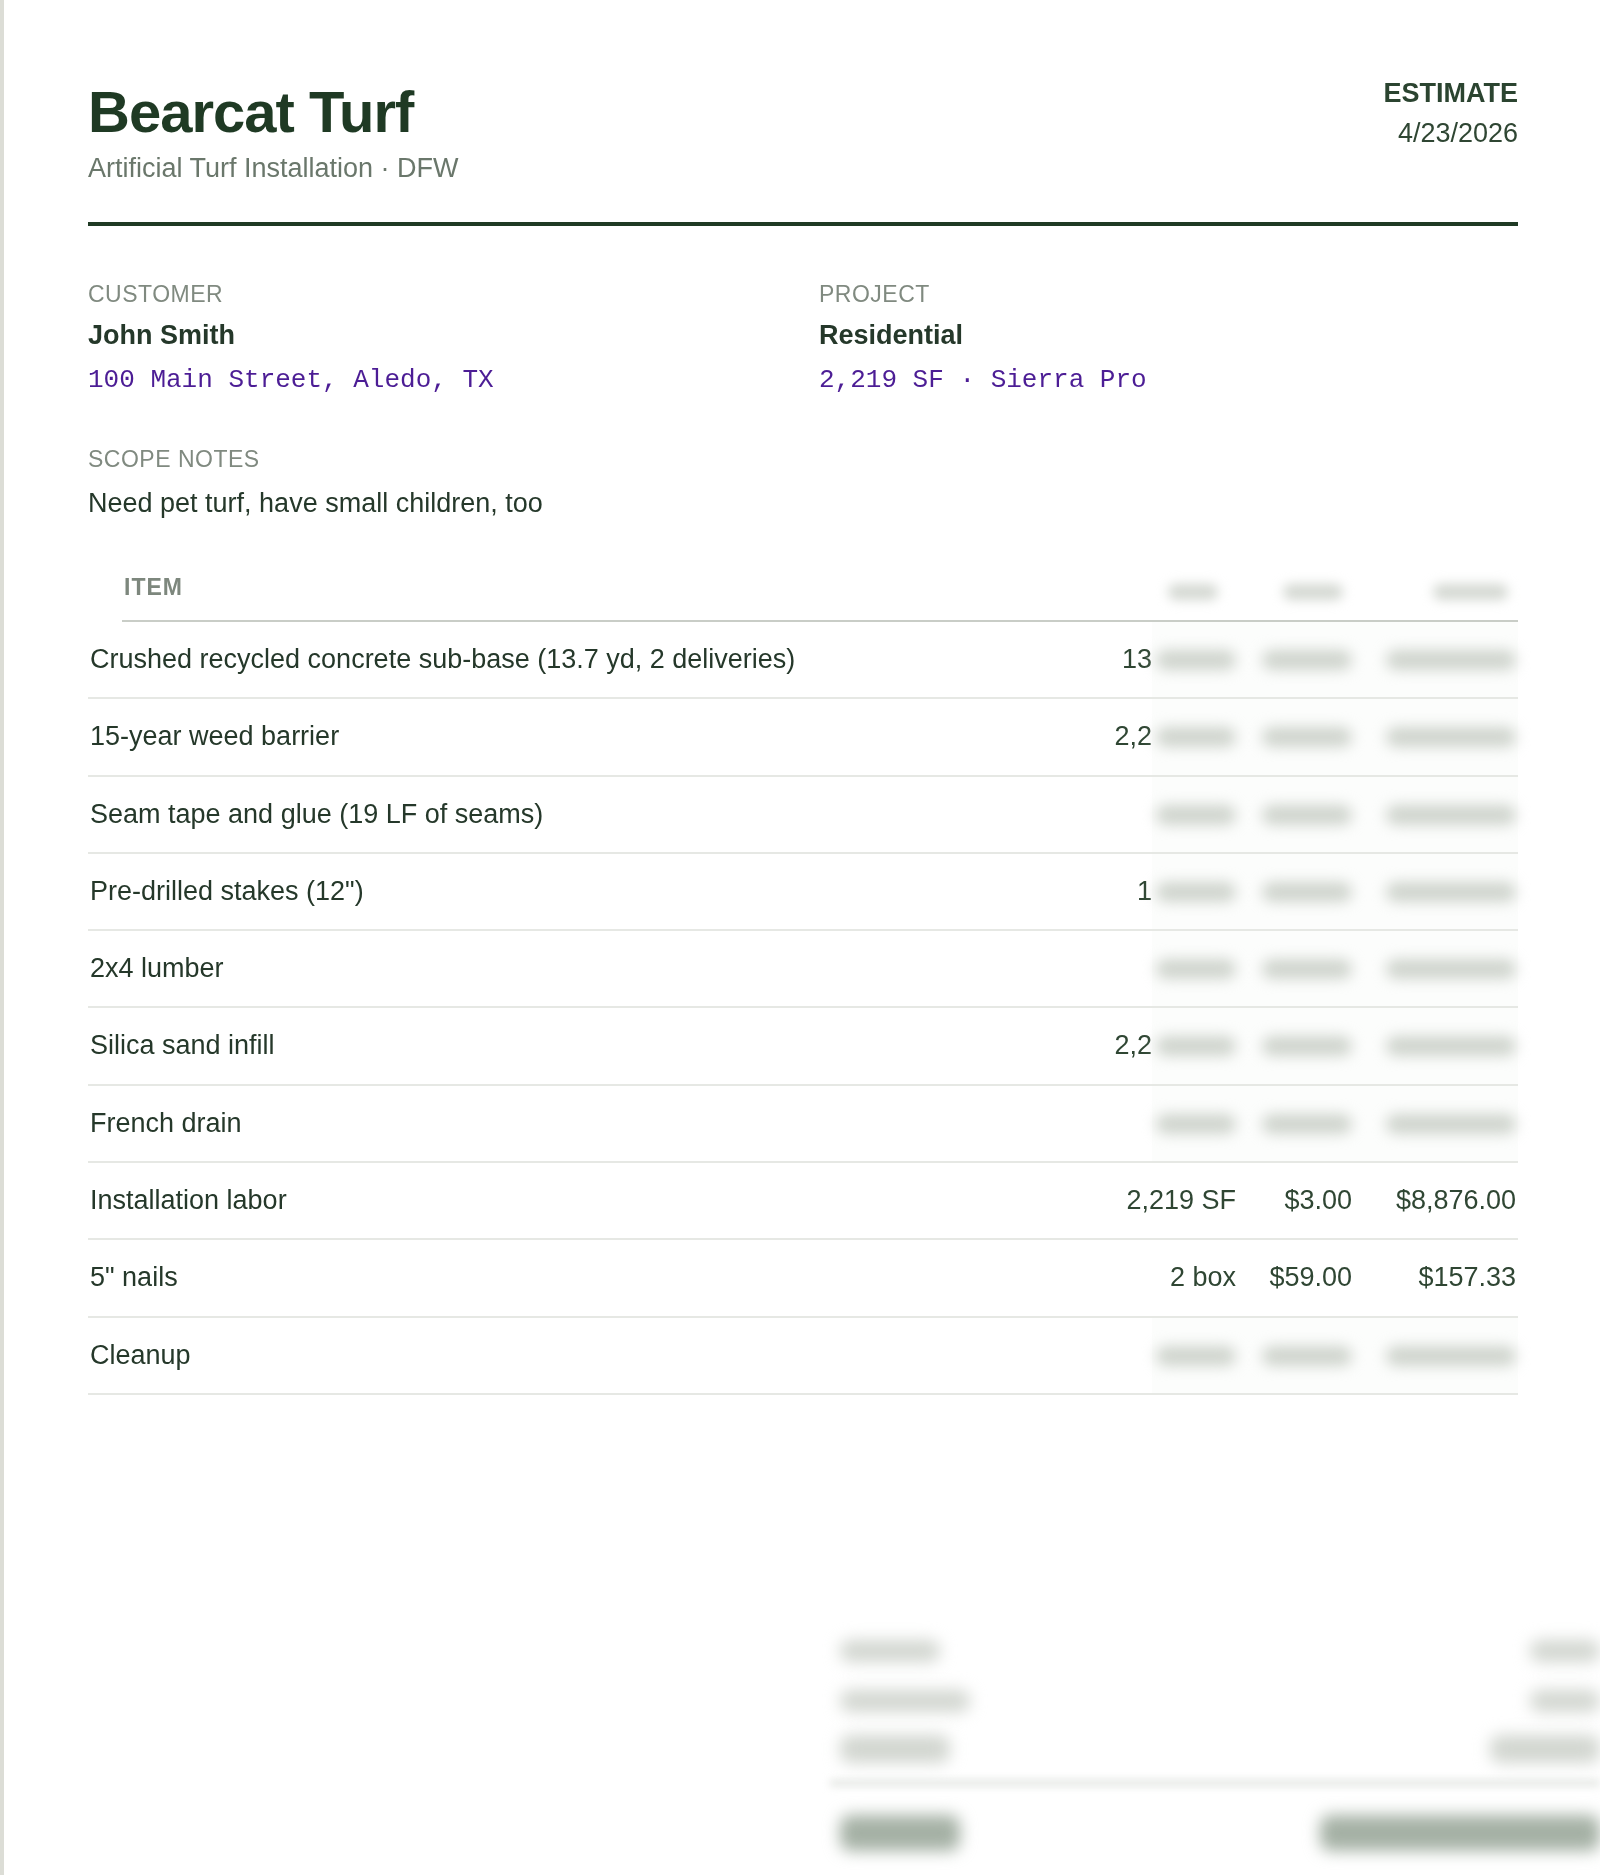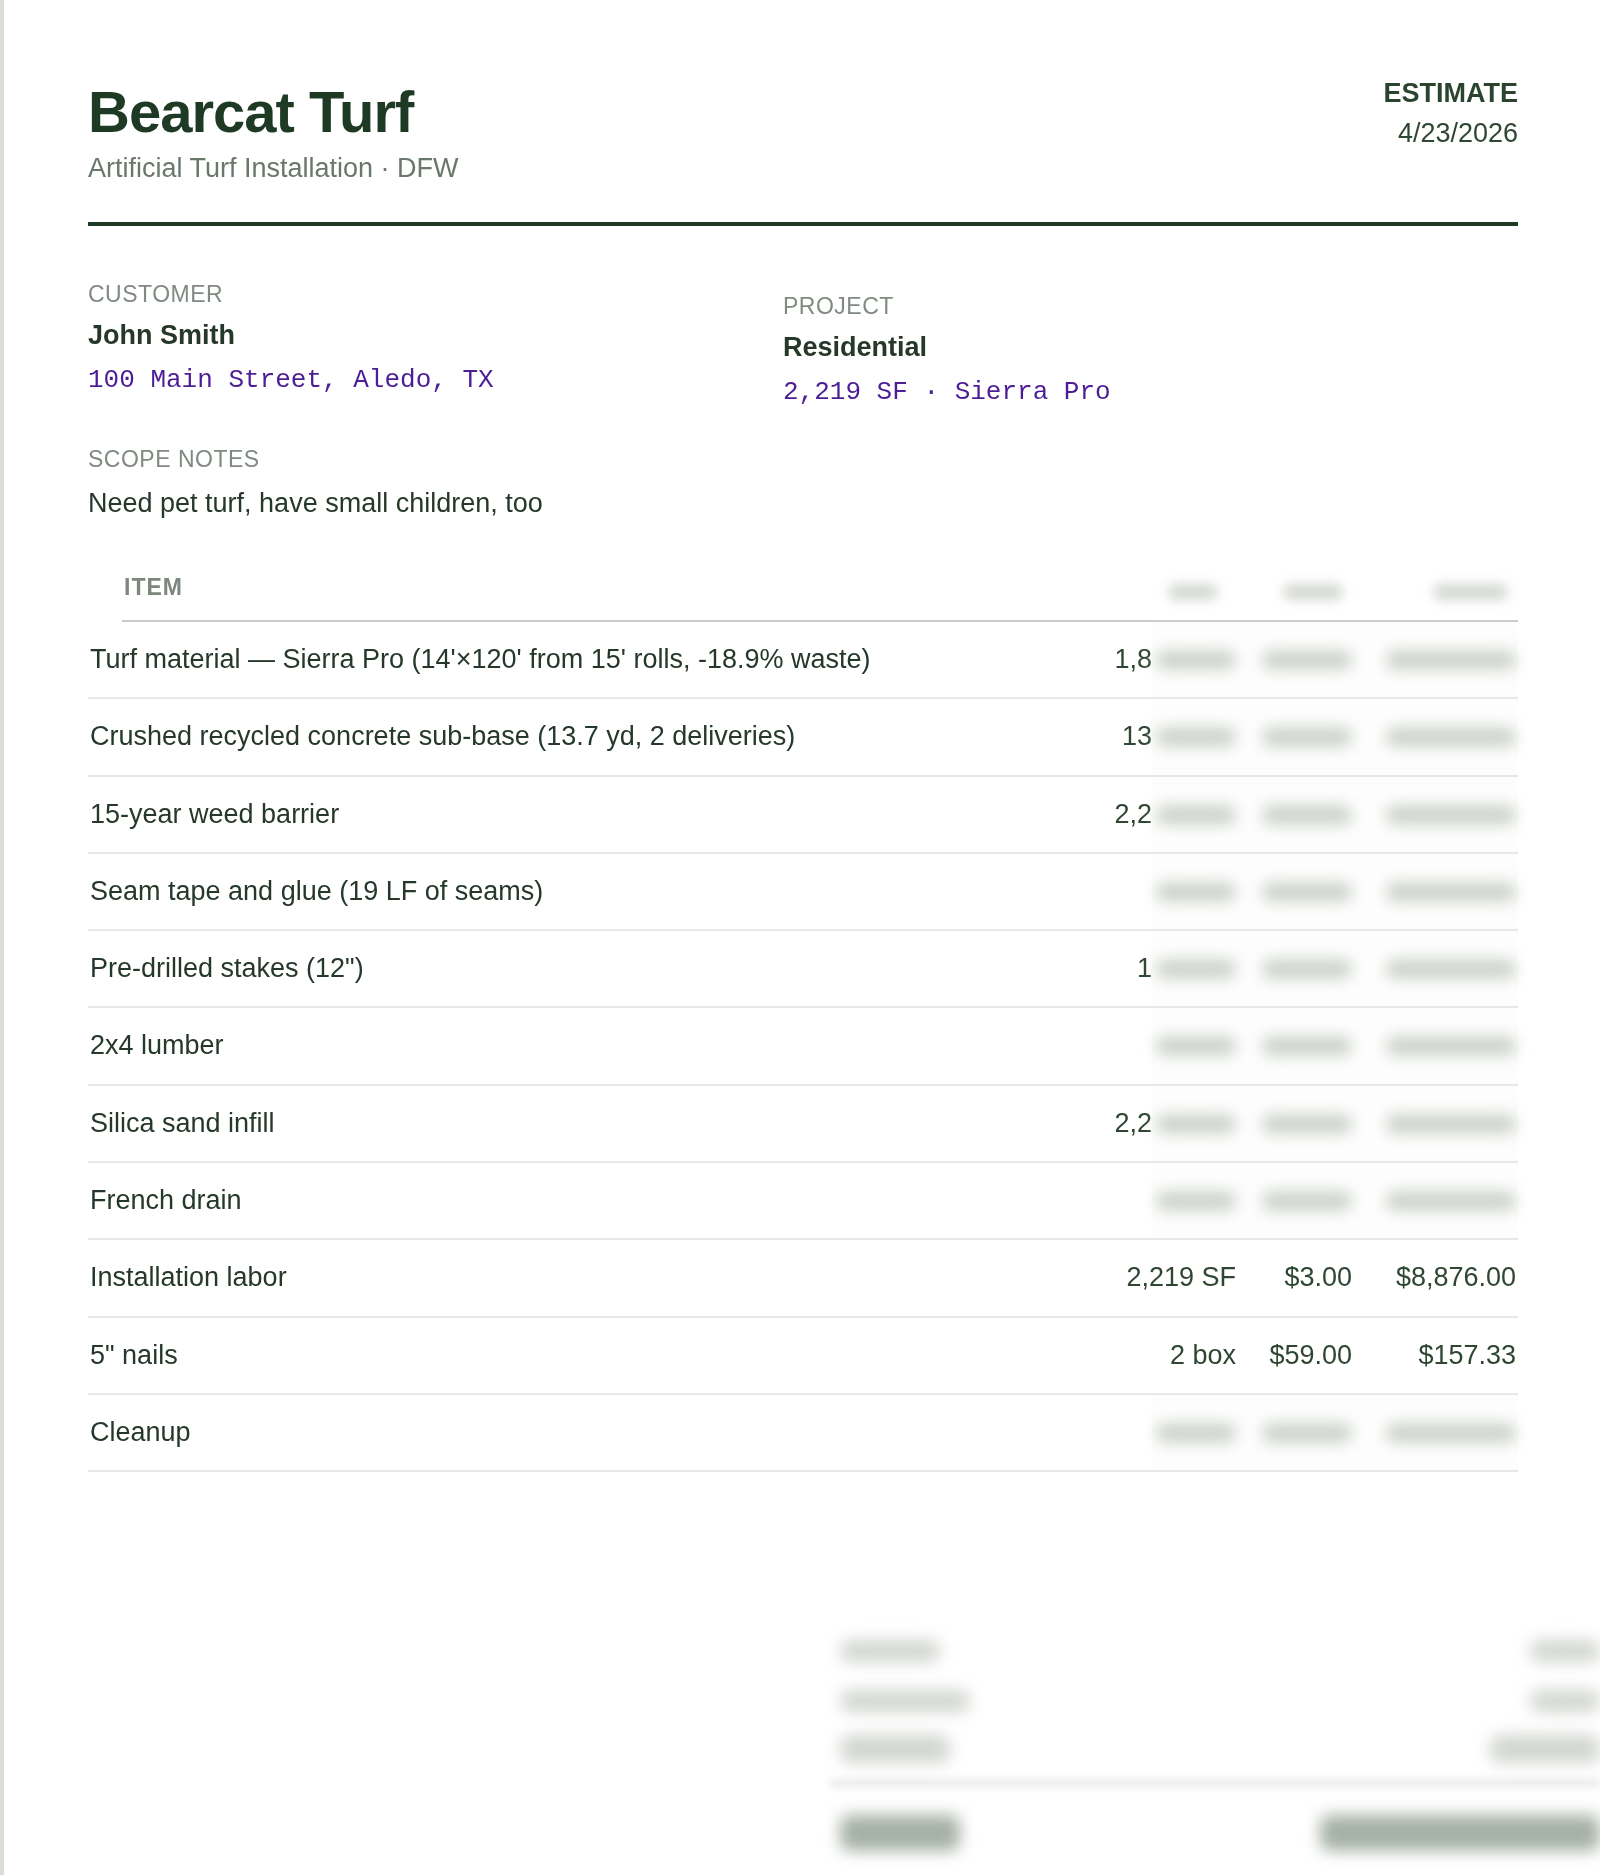--- a/index.html
+++ b/index.html
@@ -32,21 +32,21 @@
     font-size: 27px; font-weight: 700; color: #2b4430; text-align: right;
   }
   .doc-date {
     position: absolute; right: 0; top: 118px;
     font-size: 27px; color: #2f4633; text-align: right;
   }
   
   .info { position: relative; height: 200px; }
   .info-col { position: absolute; top: 55px; }
   .info-col.customer { left: 0; }
-  .info-col.project { left: 695px; margin-top: 12px; }
+  .info-col.project { left: 731px; }
   .label {
     font-size: 23px; color: #808a80; letter-spacing: 0.5px; text-transform: uppercase;
   }
   .info-name { font-size: 27px; font-weight: 700; color: #25382a; margin-top: 12px; }
   .info-line { font-size: 26px; color: #4c1d95; margin-top: 14px; font-family: Liberation Mono, monospace; }
   .notes { position: relative; height: 130px; }
   .notes .label { position: absolute; top: 20px; left: 0; }
   .notes-text { position: absolute; top: 62px; left: 0; font-size: 27px; color: #25382a; }
   
   .table { position: relative; margin-top: 4px; }
@@ -134,28 +134,20 @@
   <div class="table">
     <div class="thead">
       <div class="th-item">ITEM</div>
       <div class="th-blur" style="right:300px;width:50px;"></div>
       <div class="th-blur" style="right:175px;width:60px;"></div>
       <div class="th-blur" style="right:10px;width:75px;"></div>
     </div>
 
     <div id="rows">
         <div class="row">
-          <div class="row-desc">Turf material — Sierra Pro (14'×120' from 15' rolls, -18.9% waste)</div>
-          <div class="qty-fragment" style="right: 366px;">1,8</div>
-          <div class="redact-mask"></div>
-          <div class="redact r-qty"></div>
-          <div class="redact r-unit"></div>
-          <div class="redact r-total"></div>
-        </div>
-        <div class="row">
           <div class="row-desc">Crushed recycled concrete sub-base (13.7 yd, 2 deliveries)</div>
           <div class="qty-fragment" style="right: 366px;">13</div>
           <div class="redact-mask"></div>
           <div class="redact r-qty"></div>
           <div class="redact r-unit"></div>
           <div class="redact r-total"></div>
         </div>
         <div class="row">
           <div class="row-desc">15-year weed barrier</div>
           <div class="qty-fragment" style="right: 366px;">2,2</div>

